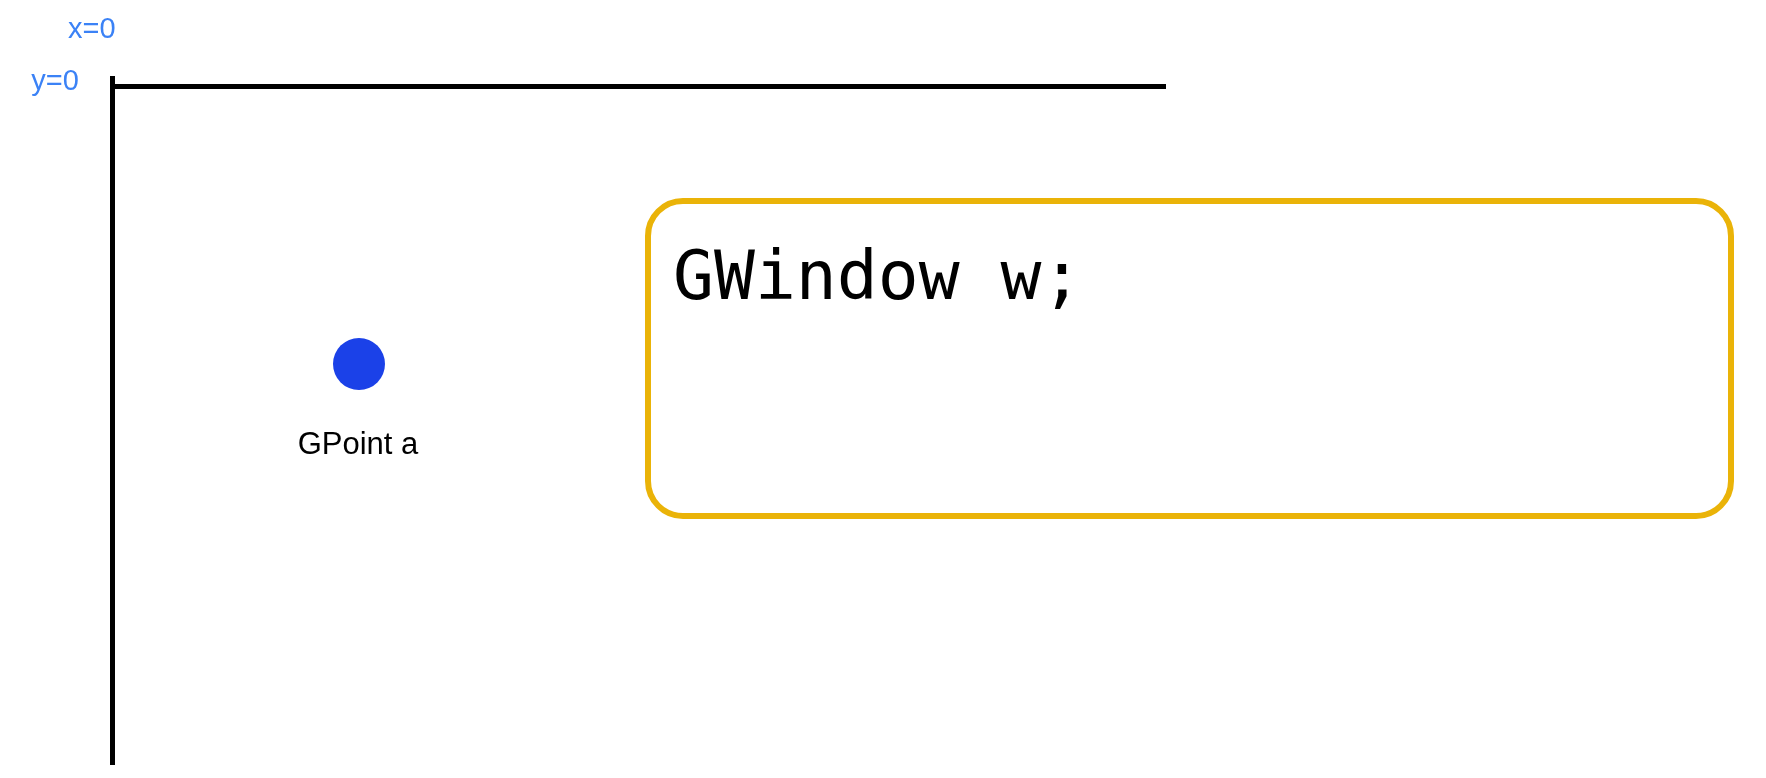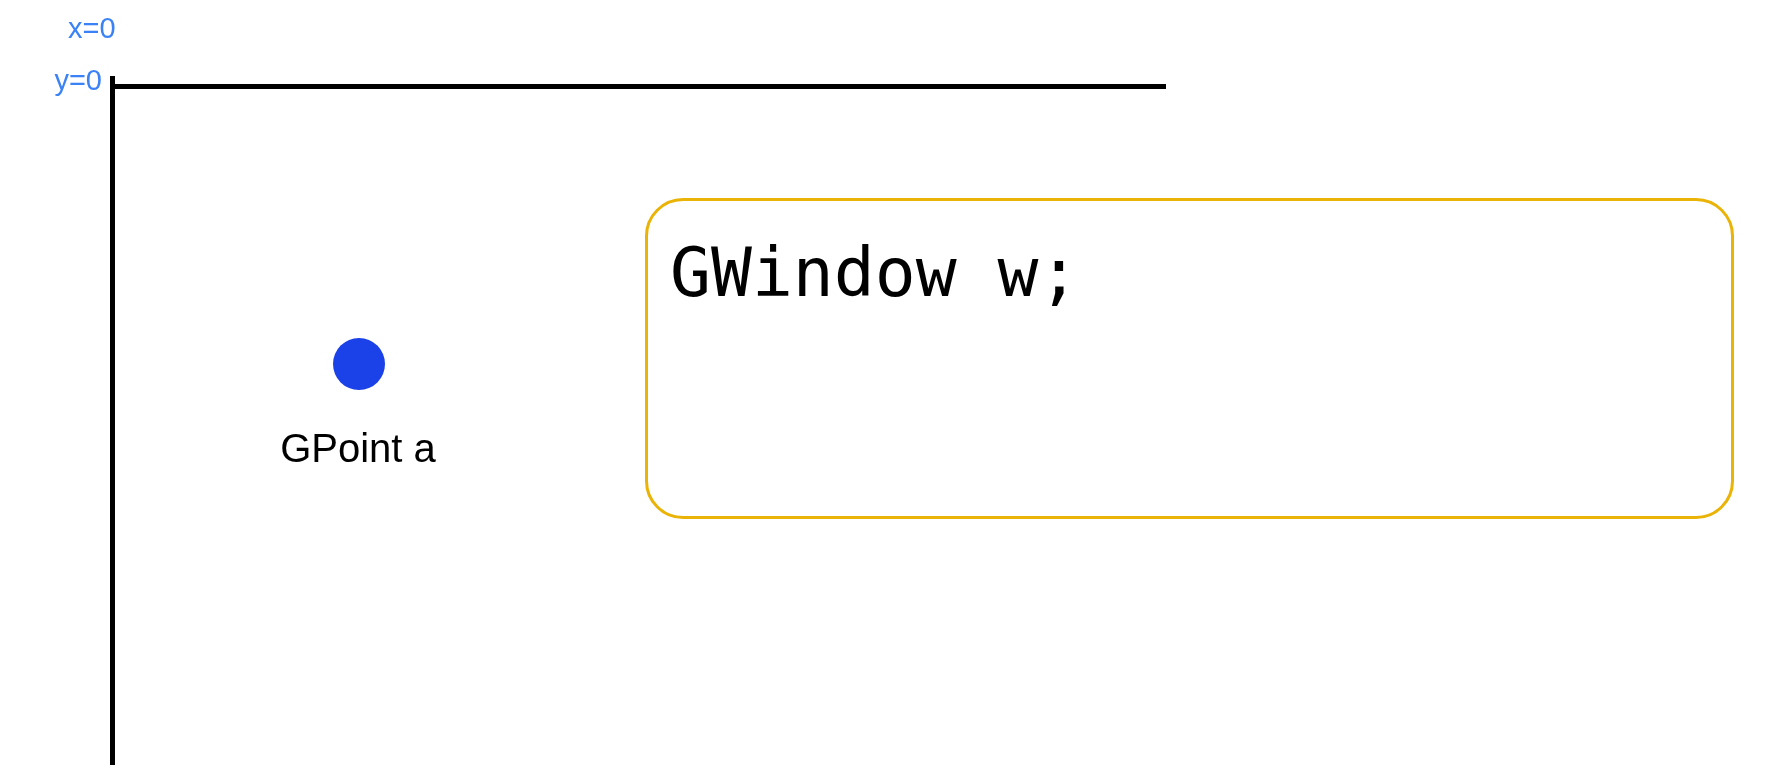--- a/index.html
+++ b/index.html
@@ -23,21 +23,21 @@
     white-space: nowrap;
   }
   .x-label {
     left: 68px;
     top: 14px;
   }
   .y-label {
     left: 8px;
     top: 66px;
     width: 94px;
-    text-align: right;
+    text-align: center;
   }
   .axis-line {
     position: absolute;
     background: #000000;
   }
   .axis-v {
     left: 110px;
     top: 76px;
     width: 5px;
     height: 689px;
@@ -56,32 +56,32 @@
     height: 52px;
     border-radius: 50%;
     background: #1b41e8;
   }
   .gpoint-label {
     position: absolute;
     left: 238px;
     top: 428px;
     width: 240px;
     text-align: center;
-    font-size: 40px;
+    font-size: 31px;
     line-height: 1;
     color: #000000;
     white-space: nowrap;
   }
   .code-box {
     position: absolute;
     left: 645px;
     top: 198px;
     width: 1089px;
     height: 321px;
-    border: 3px solid #eab308;
+    border: 6px solid #eab308;
     border-radius: 38px;
     background: #ffffff;
     box-sizing: border-box;
     overflow: visible;
     padding: 20px 0 0 22px;
   }
   .code-line {
     font-family: "DejaVu Sans Mono", monospace;
     font-size: 68px;
     line-height: 103px;

